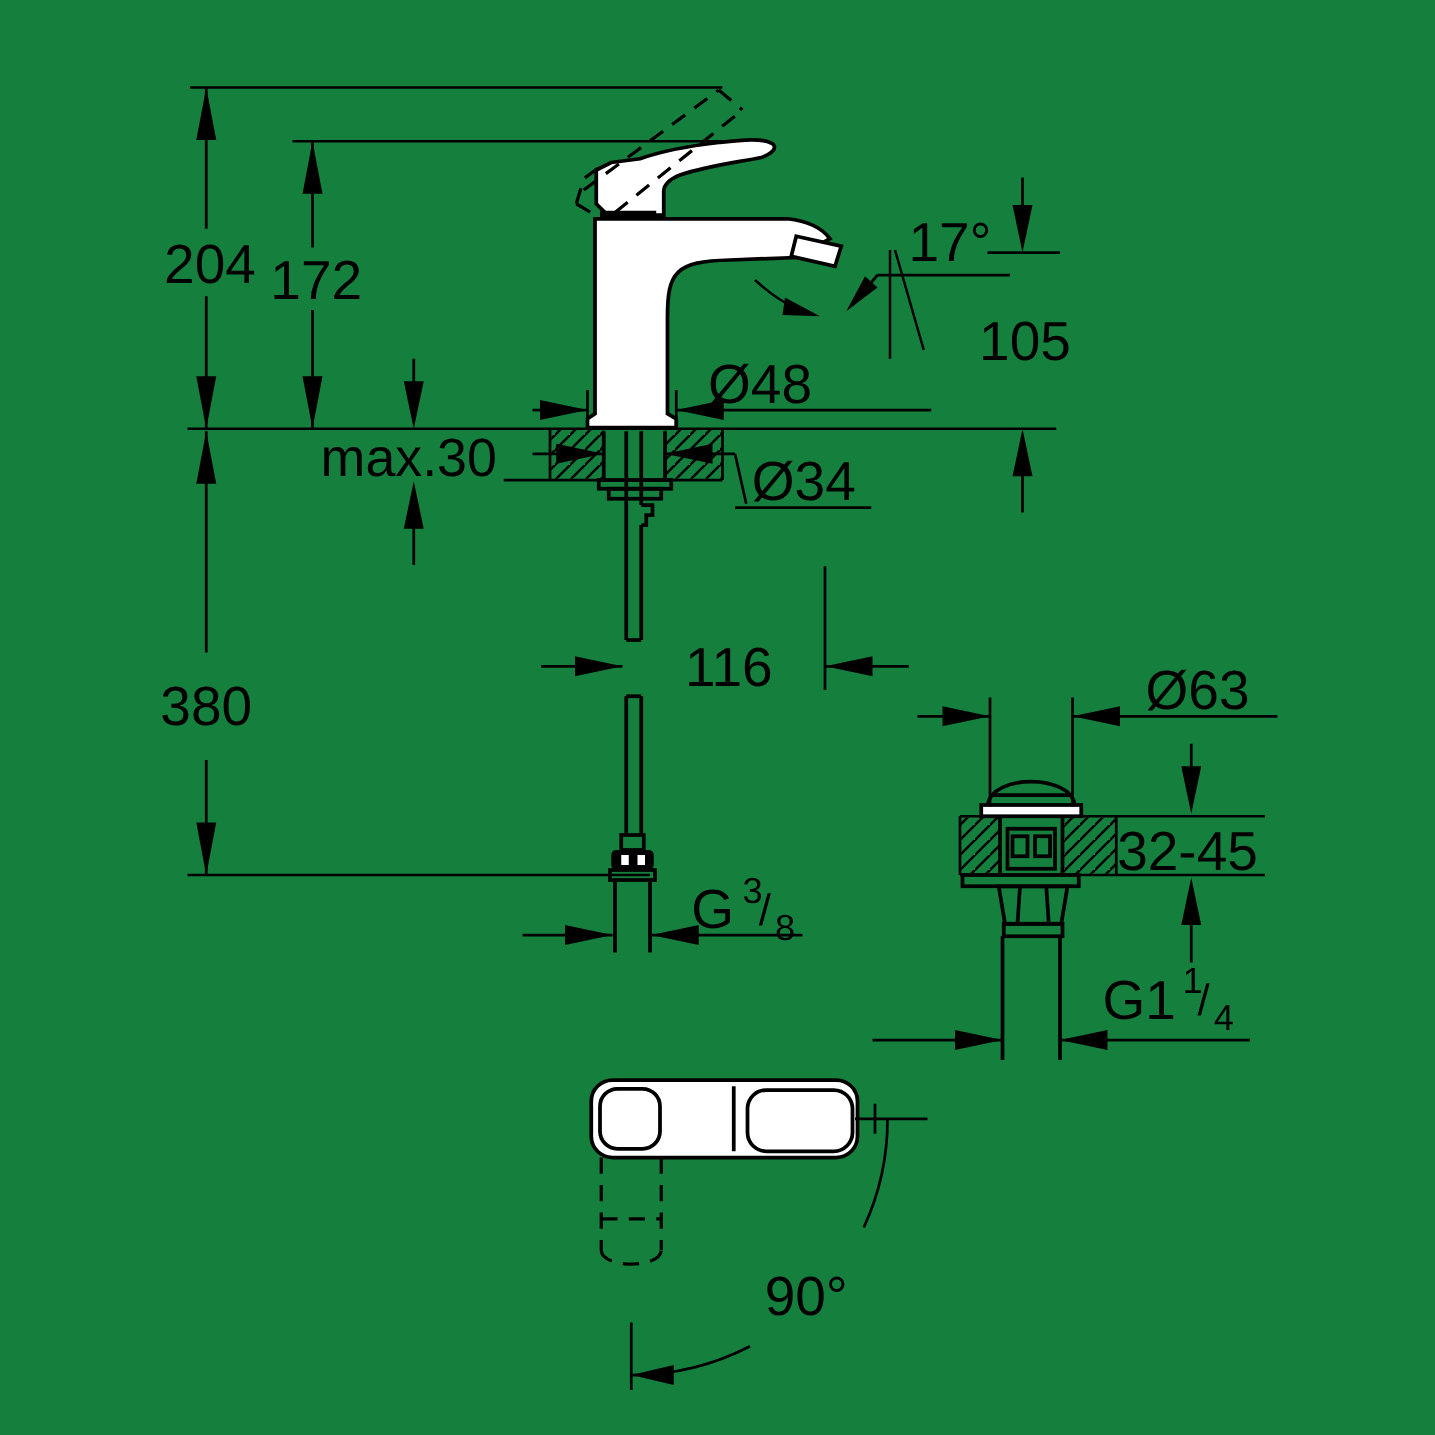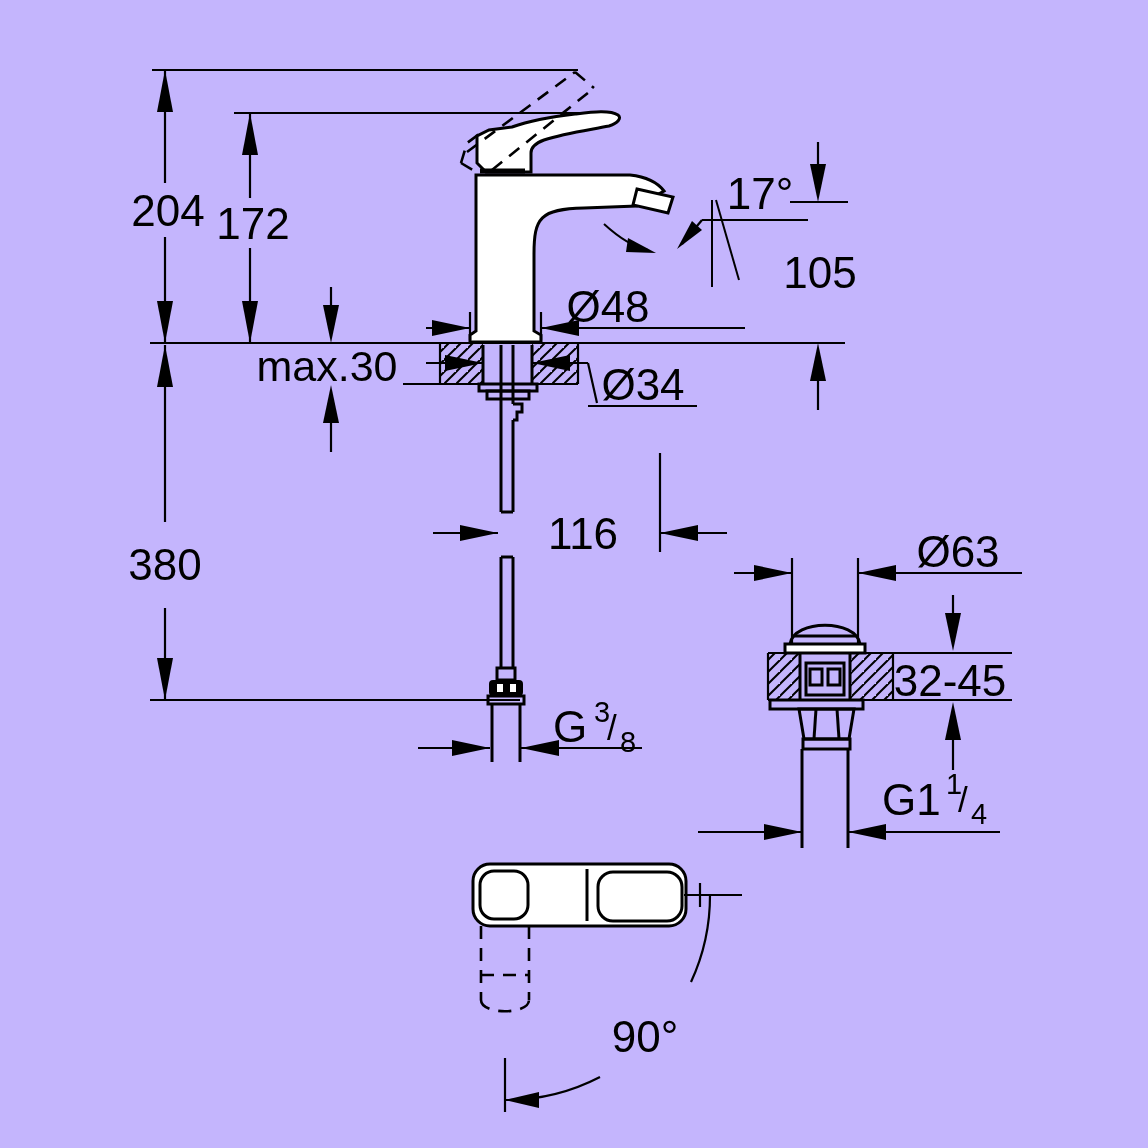--- a/index.html
+++ b/index.html
@@ -1,16 +1,16 @@
 <!DOCTYPE html>
 <html><head>
 <meta charset="utf-8">
 <style>
   html,body{margin:0;padding:0;background:#ffffff;width:1148px;height:1148px;}
-  #stage{position:relative;width:1148px;height:1148px;background:#c4b5fd;overflow:hidden;}
+  #stage{position:relative;width:1148px;height:1148px;background:#15803d;overflow:hidden;}
   svg{position:absolute;left:0;top:0;}
   text{font-family:"Liberation Sans","DejaVu Sans",sans-serif;fill:#000;}
   .dim{font-size:44px;}
   .dim-sm{font-size:43px;}
   .ln{stroke:#000;stroke-width:2.2;fill:none;}
   .thin{stroke:#000;stroke-width:2;fill:none;}
   .part{stroke:#000;stroke-width:3;fill:#fff;}
   .partln{stroke:#000;stroke-width:3;fill:none;}
   .dash{stroke:#000;stroke-width:2.6;fill:none;stroke-dasharray:13 9;}
   .ah{fill:#000;stroke:none;}

